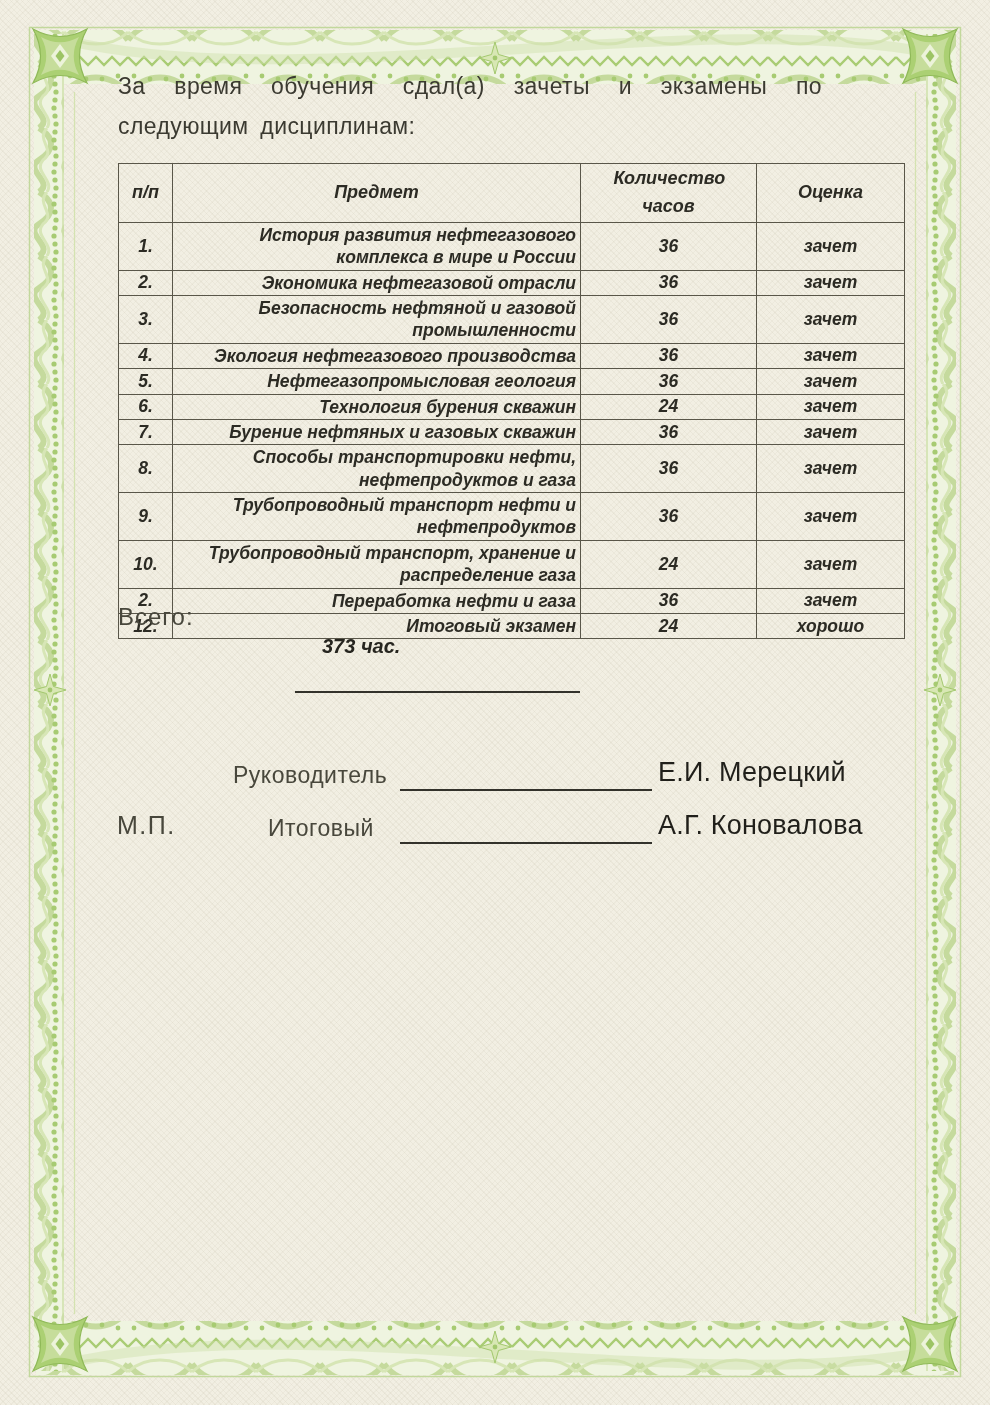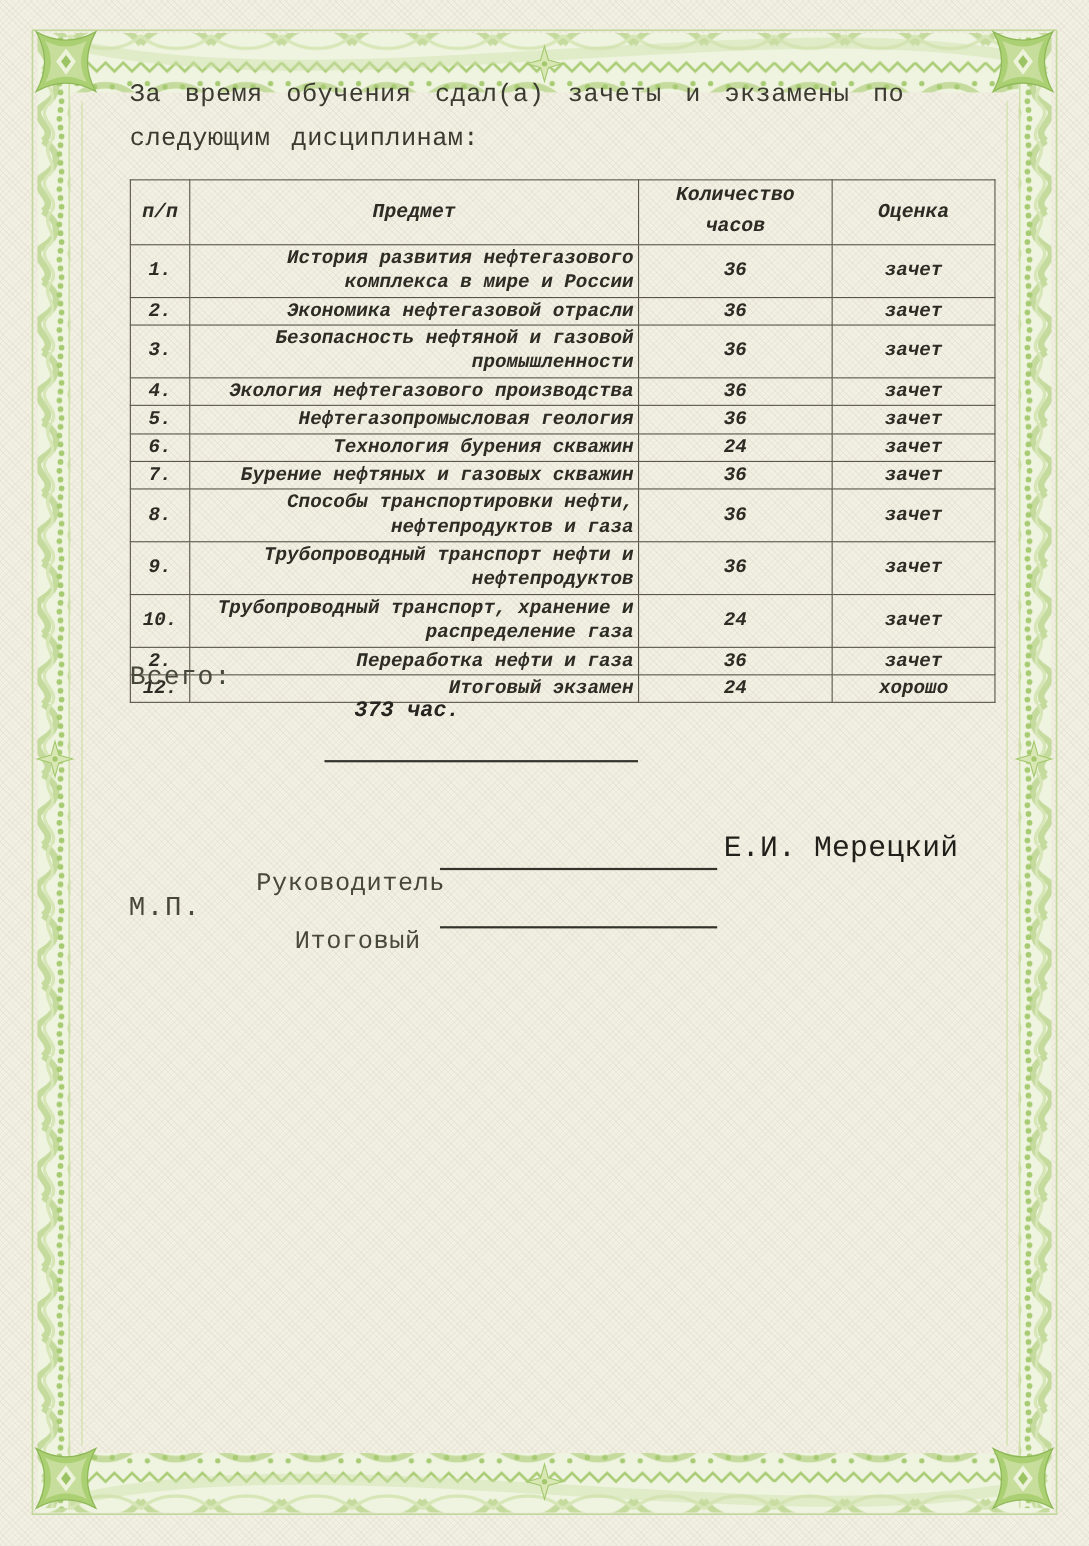--- a/index.html
+++ b/index.html
@@ -2,21 +2,21 @@
 <html><head>
 <meta charset="utf-8">
 <style>
   html,body { margin:0; padding:0; background:#e8e6da; }
   .page {
     position:relative; width:990px; height:1405px; overflow:hidden;
     background-color:#f2efe3;
     background-image:
       repeating-linear-gradient(45deg, rgba(185,178,155,0.13) 0 1px, transparent 1px 4px),
       repeating-linear-gradient(-45deg, rgba(185,178,155,0.10) 0 1px, transparent 1px 4px);
-    font-family:Liberation Mono, monospace;
+    font-family:Liberation Sans, sans-serif;
     color:#34332b;
   }
   .border-svg { position:absolute; left:0; top:0; }
 
   .intro {
     position:absolute; left:118px; top:66px; width:704px;
     font-size:23px; line-height:40px; text-align:justify;
     word-spacing:5px; letter-spacing:0.4px; color:#3b3a31;
   }
 
@@ -31,21 +31,21 @@
   td.c-num { text-align:center; }
   td.c-subject { padding:1px 4px 1px 9px; line-height:1.28;text-align:right; }
   td.c-center { text-align:center; }
   .hours-head-inner { display:inline-block; width:110px; line-height:1.55; }
 
   .total-label { position:absolute; left:118px; top:603px; font-size:24px; color:#48473c; letter-spacing:1px; }
   .total-value { position:absolute; left:322px; top:635px; font-size:20px; font-style:italic; font-weight:600; color:#26251f; }
   .rule { position:absolute; height:0; border-bottom:2px solid #33322b; }
   .total-line { left:295px; top:691px; width:285px; }
 
-  .sig-label { position:absolute; font-size:23px; color:#48473c; letter-spacing:0.5px;margin-top:28px; }
+  .sig-label { position:absolute; font-size:23px; color:#48473c; letter-spacing:0.5px; }
   .sig-name  { position:absolute; font-size:27px; color:#201f1a; letter-spacing:0.2px; }
   .head-label { left:233px; top:762px; }
   .head-line  { left:400px; top:789px; width:252px; }
   .head-name  { left:658px; top:757px; }
   .stamp-mark { position:absolute; left:117px; top:811px; font-size:25px; color:#48473c; letter-spacing:1.5px; }
   .sec-label  { left:268px; top:815px; }
   .sec-line   { left:400px; top:842px; width:252px; }
   .sec-name   { left:658px; top:810px; }
 </style>
 </head>
@@ -251,14 +251,15 @@
   <div class="rule total-line"></div>
 
   <div class="sig-label head-label">Руководитель</div>
   <div class="rule head-line"></div>
   <div class="sig-name head-name">Е.И. Мерецкий</div>
 
   <div class="stamp-mark">М.П.</div>
 
   <div class="sig-label sec-label">Итоговый</div>
   <div class="rule sec-line"></div>
+  <div class="sig-name sec-name">А.Г. Коновалова</div>
 
 </div>
 
 </body></html>

